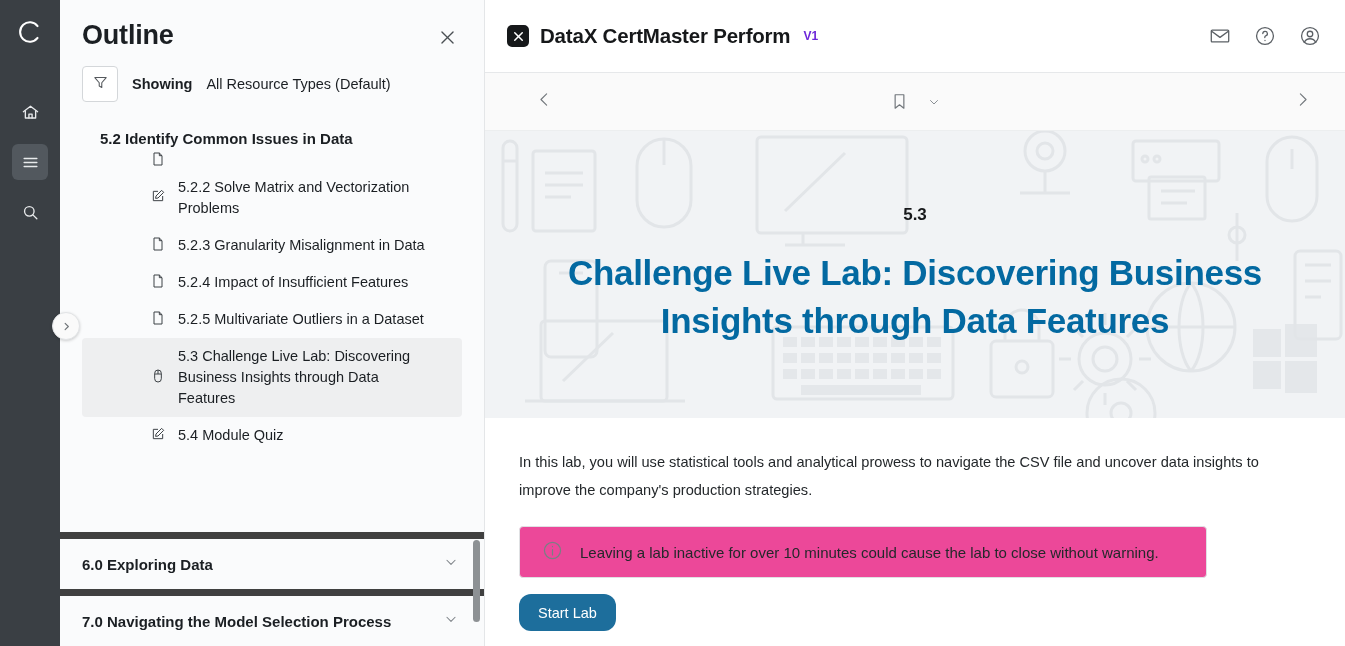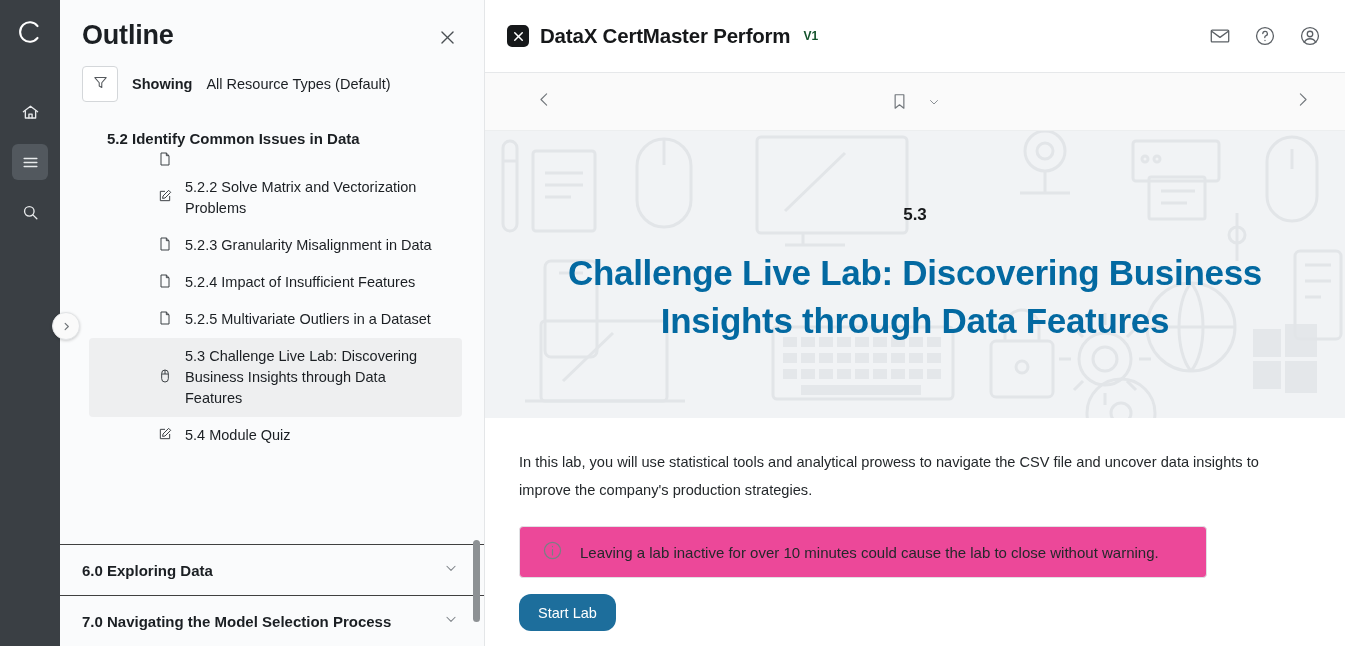--- a/index.html
+++ b/index.html
@@ -65,21 +65,20 @@
     width: 36px; height: 36px; border: 1px solid #d4d7da; border-radius: 4px;
     background: #fff; display: flex; align-items: center; justify-content: center;
     cursor: pointer; flex: 0 0 36px;
   }
   .showing-label { font-size: 14.5px; font-weight: bold; color: #1b1f23; }
   .showing-value { font-size: 14.5px; color: #1b1f23; }
 
   .outline-scroll {
     flex: 1 1 auto; position: relative; overflow: hidden;
     padding: 0 22px 0 22px;
-    margin-left: 7px;
   }
   .section-head {
     font-size: 15px; font-weight: bold; color: #1b1f23;
     padding: 14px 0 6px 18px;
   }
   .toc-item {
     display: flex; align-items: center; gap: 13px;
     padding: 8px 10px 8px 56px; border-radius: 4px; cursor: pointer;
     position: relative;
   }
@@ -88,21 +87,21 @@
   .toc-label {
     font-size: 14.5px; color: #1b1f23; line-height: 21px; font-weight: 500;
     max-width: 250px;
   }
   .toc-item.selected { background: #eeeff0; }
   .toc-item.selected .toc-label { color: #1b1f23; }
 
   
   .collapse-row {
     display: flex; align-items: center; justify-content: space-between;
-    padding: 16px 26px 16px 22px; border-top: 1px solid #404040;
+    padding: 16px 26px 16px 22px; border-top: 7px solid #404040;
     cursor: pointer;
   }
   .collapse-label { font-size: 15px; font-weight: bold; color: #1b1f23; }
 
   .scrollbar-track {
     position: absolute; right: 4px; top: 120px; width: 7px; height: 508px;
     background: transparent;
   }
   .scrollbar-thumb {
     position: absolute; right: 4px; top: 540px; width: 7px; height: 82px;
@@ -116,21 +115,21 @@
     height: 73px; flex: 0 0 73px; background: #fff;
     border-bottom: 1px solid #e6e8ea;
     display: flex; align-items: center; padding: 0 22px 0 22px;
   }
   .brand { display: flex; align-items: center; gap: 11px; }
   .brand-logo {
     width: 22px; height: 22px; border-radius: 5px; background: #16181a;
     display: flex; align-items: center; justify-content: center;
   }
   .brand-name { font-size: 20.5px; font-weight: bold; color: #16181a; letter-spacing: -0.2px; }
-  .brand-ver { font-size: 12px; font-weight: bold; color: #14532d; margin-left: 2px; }
+  .brand-ver { font-size: 12px; font-weight: bold; color: #6d28d9; margin-left: 2px; }
   .header-right { margin-left: auto; display: flex; align-items: center; gap: 19px; }
   .hdr-icon { width: 26px; height: 26px; display: flex; align-items: center;
               justify-content: center; cursor: pointer; }
 
   .toolbar {
     height: 58px; flex: 0 0 58px; background: #fafafa;
     border-bottom: 1px solid #eceeef;
     display: flex; align-items: center; position: relative;
   }
   .tb-prev { position: absolute; left: 46px; cursor: pointer;

